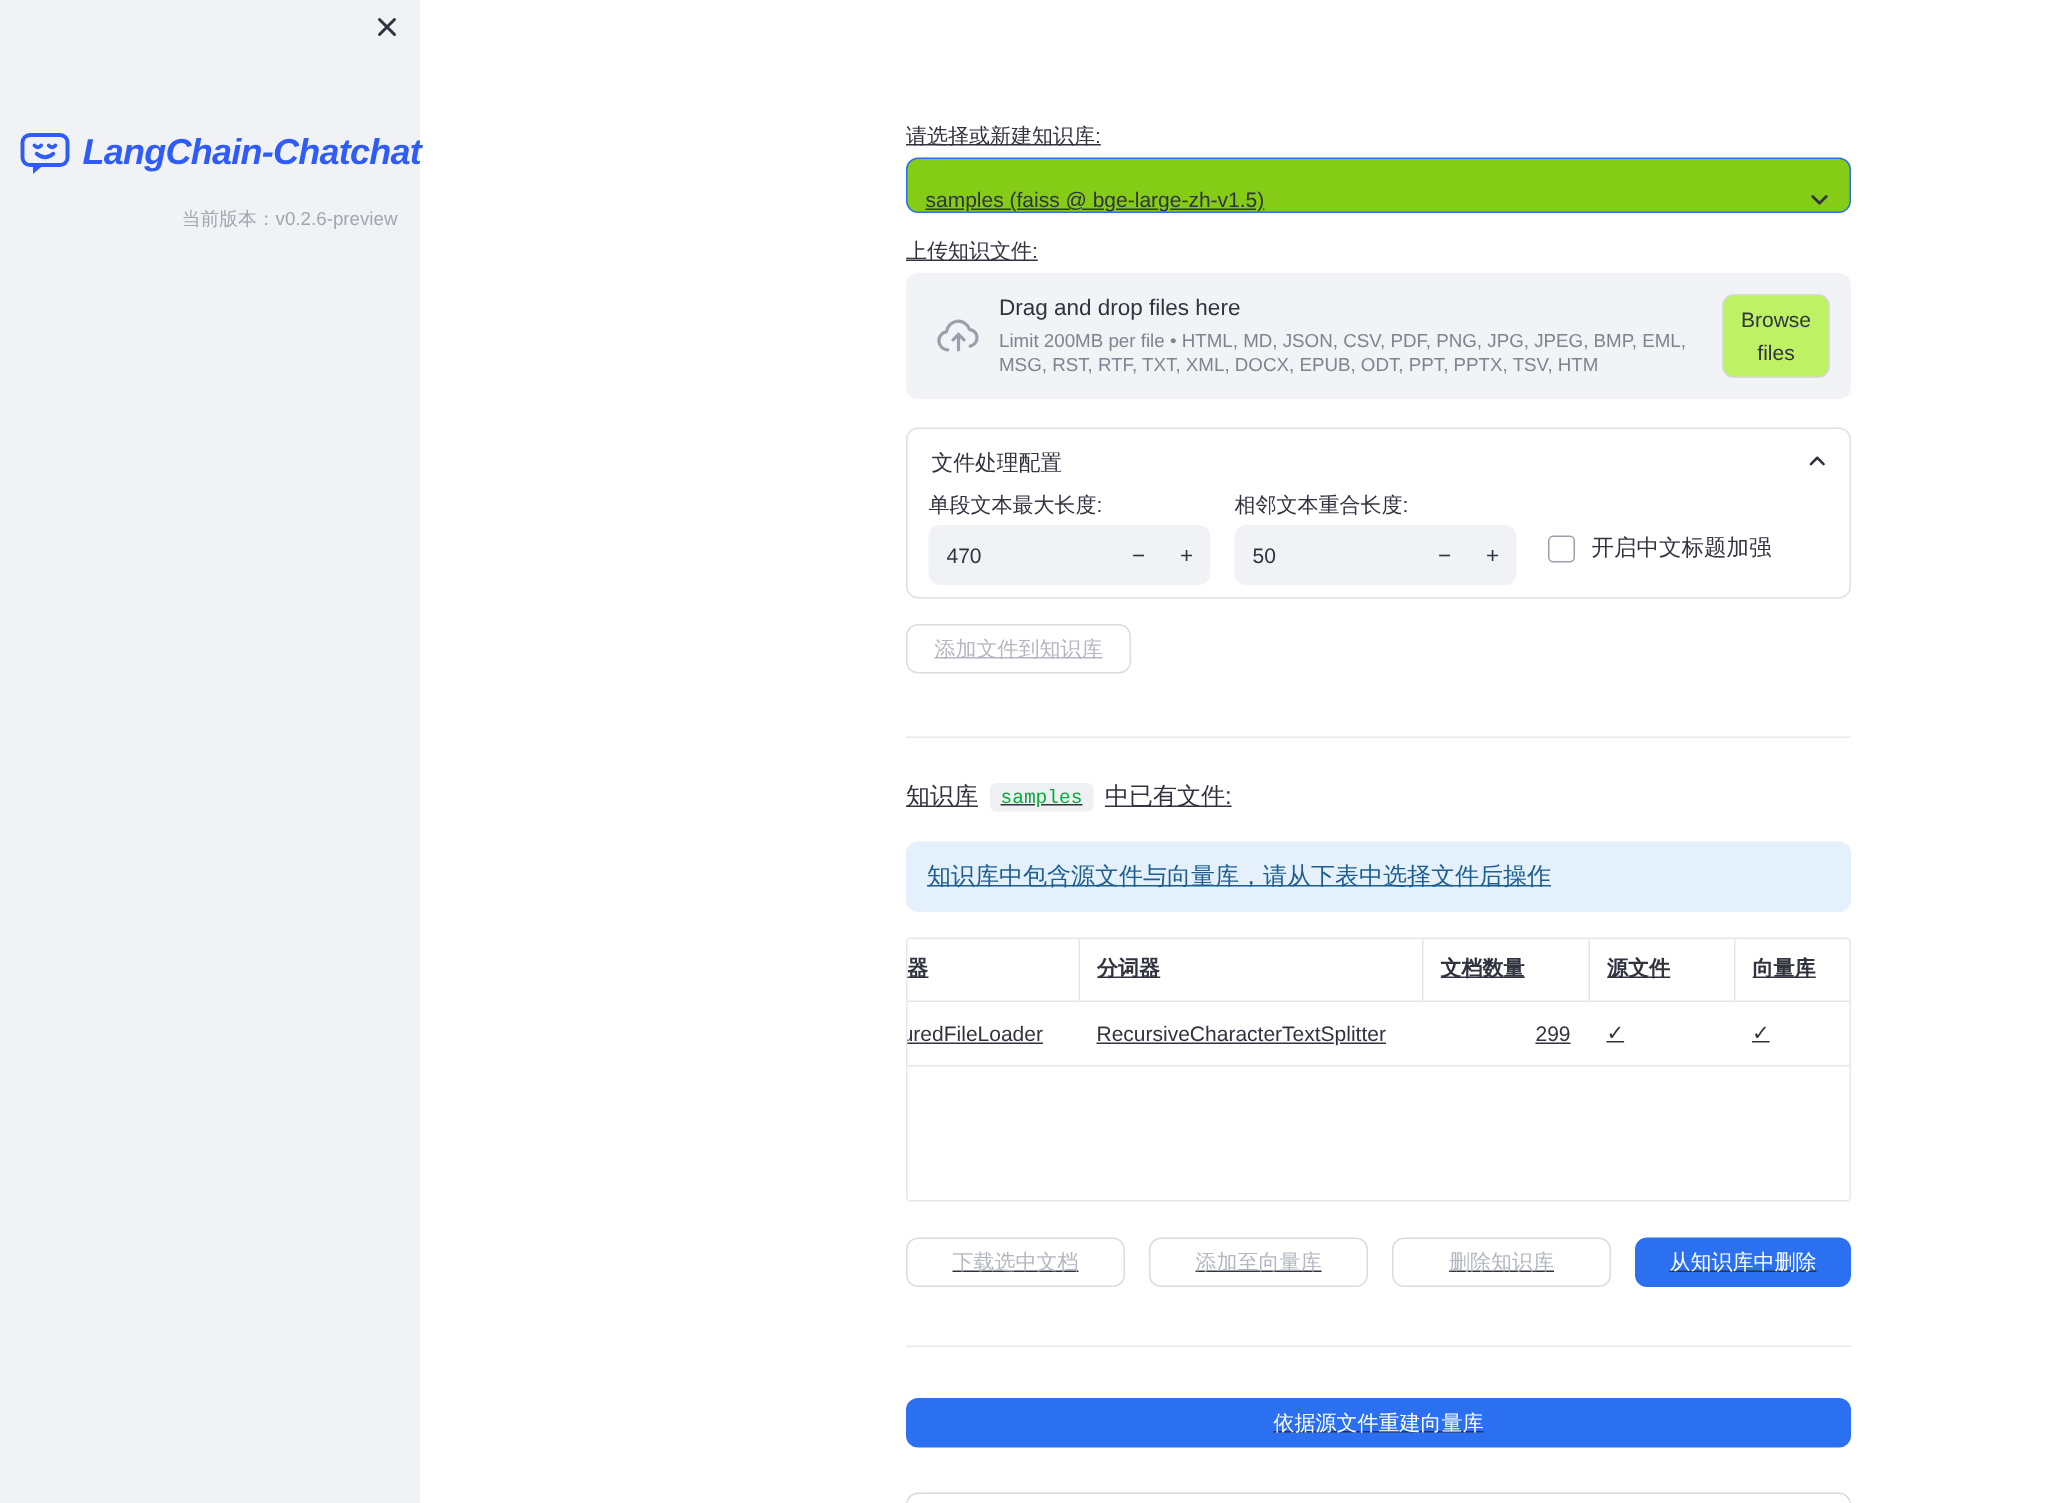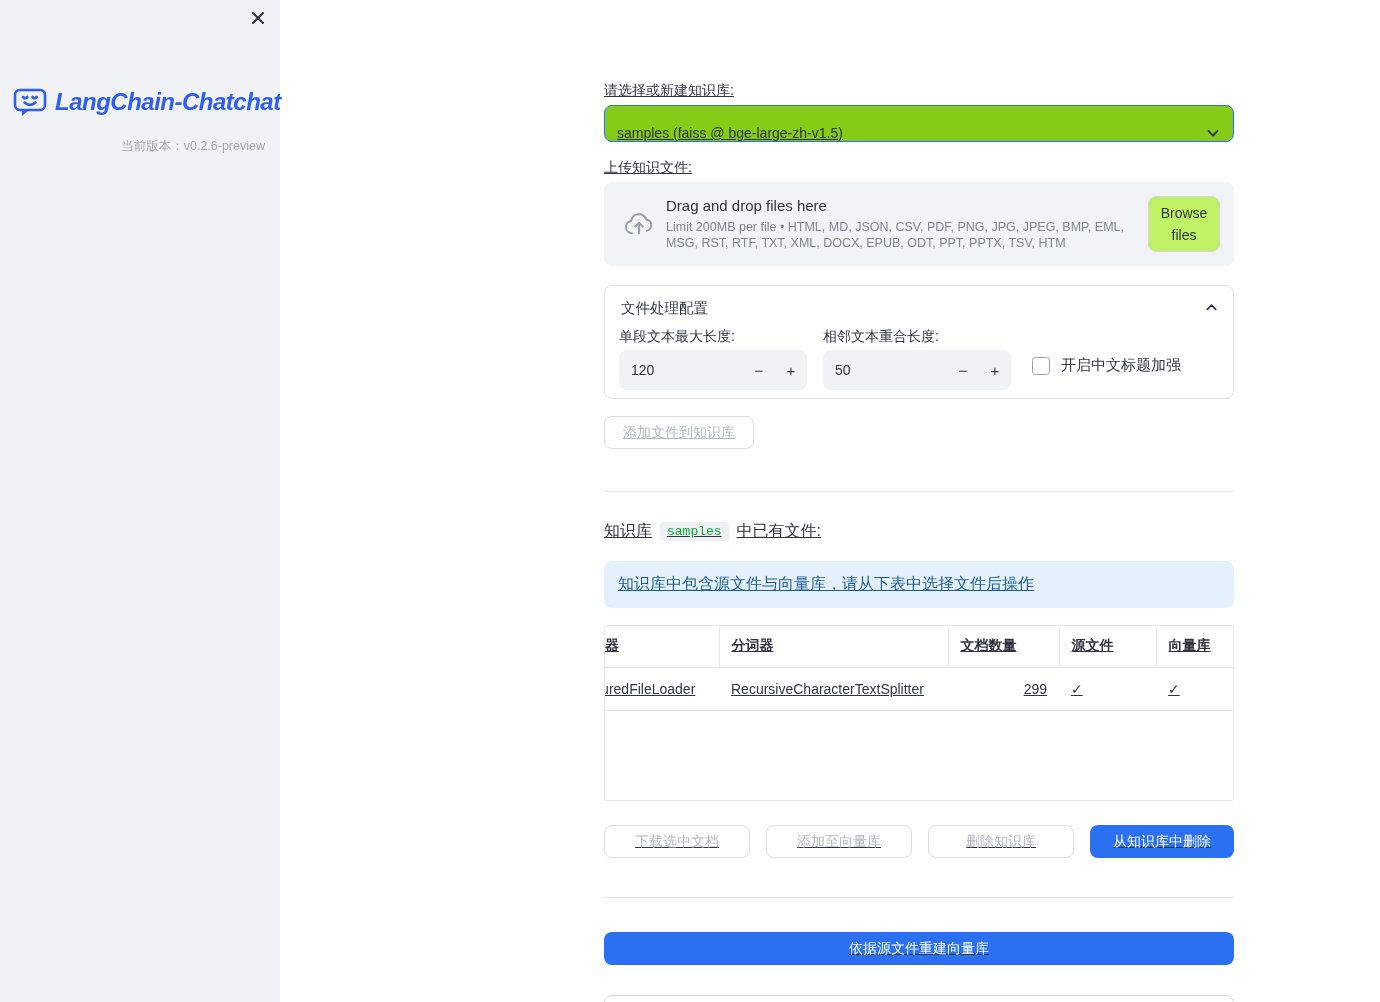--- a/index.html
+++ b/index.html
@@ -209,21 +209,21 @@
   <div class="block expander">
     <div class="exp-title">文件处理配置</div>
     <div class="exp-chevron">
       <svg width="15" height="15" viewBox="0 0 16 16" fill="none" stroke="#31333f" stroke-width="1.8" stroke-linecap="round" stroke-linejoin="round">
           <path d="M3.5 10 L8 5.5 L12.5 10"></path>
         </svg>
     </div>
 
     <div class="exp-col-label col1">单段文本最大长度:</div>
     <div class="num-input col1">
-      <span class="nval">120</span>
+      <span class="nval">470</span>
       <span class="step">−</span>
       <span class="step">+</span>
     </div>
 
     <div class="exp-col-label col2">相邻文本重合长度:</div>
     <div class="num-input col2">
       <span class="nval">50</span>
       <span class="step">−</span>
       <span class="step">+</span>
     </div>

